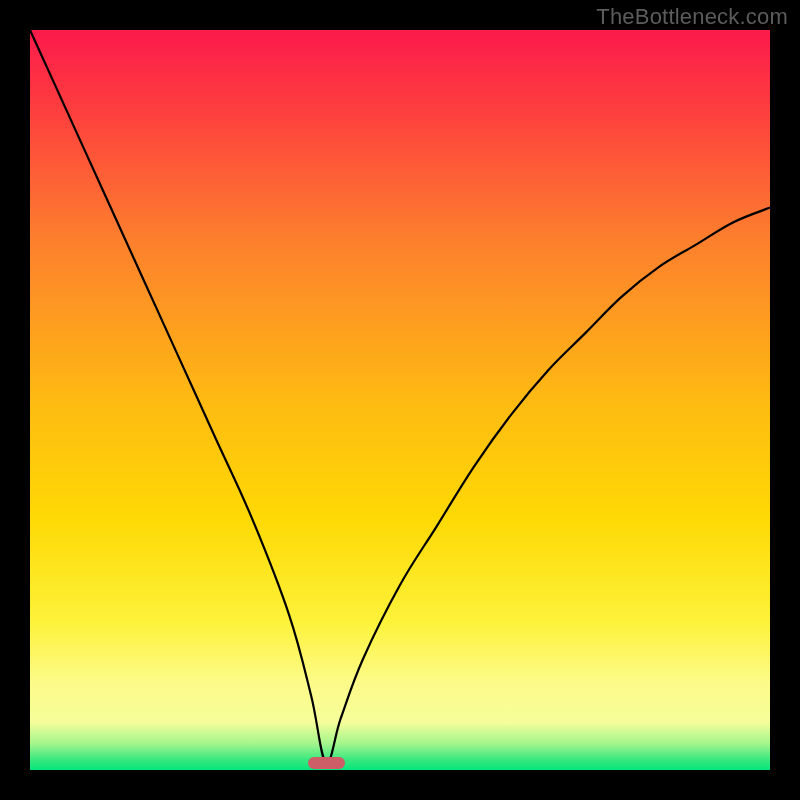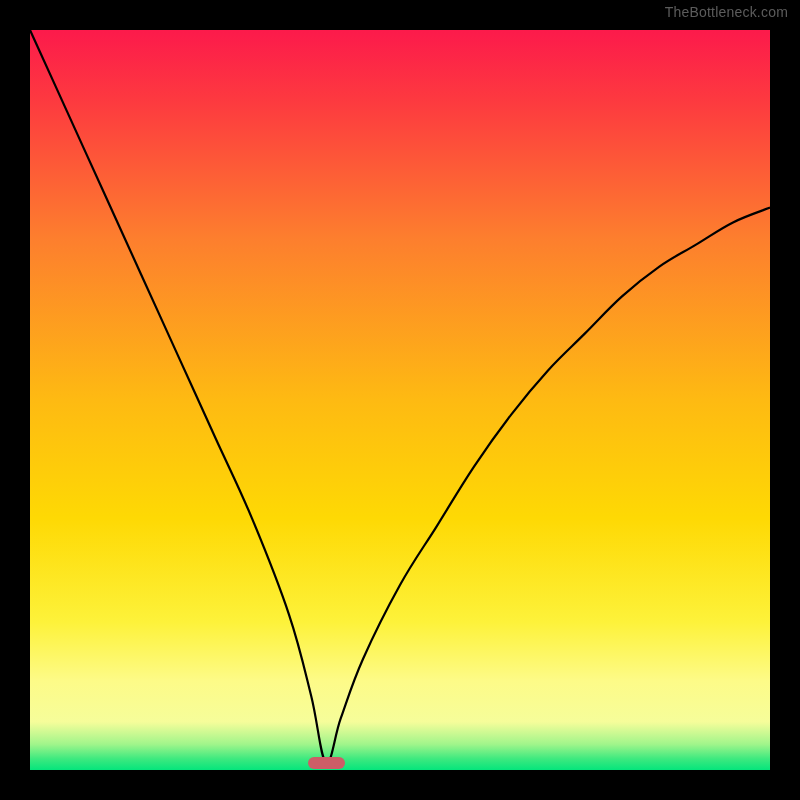--- a/index.html
+++ b/index.html
@@ -14,21 +14,21 @@
   .frame {
     position: relative;
     width: 800px;
     height: 800px;
     background: #000;
   }
   .attribution {
     position: absolute;
     top: 4px;
     right: 12px;
-    font-size: 14px;
+    font-size: 22px;
     color: #5c5c5c;
     font-weight: 500;
     letter-spacing: 0.2px;
     z-index: 10;
   }
   .plot-area {
     position: absolute;
     left: 30px;
     top: 30px;
     width: 740px;

